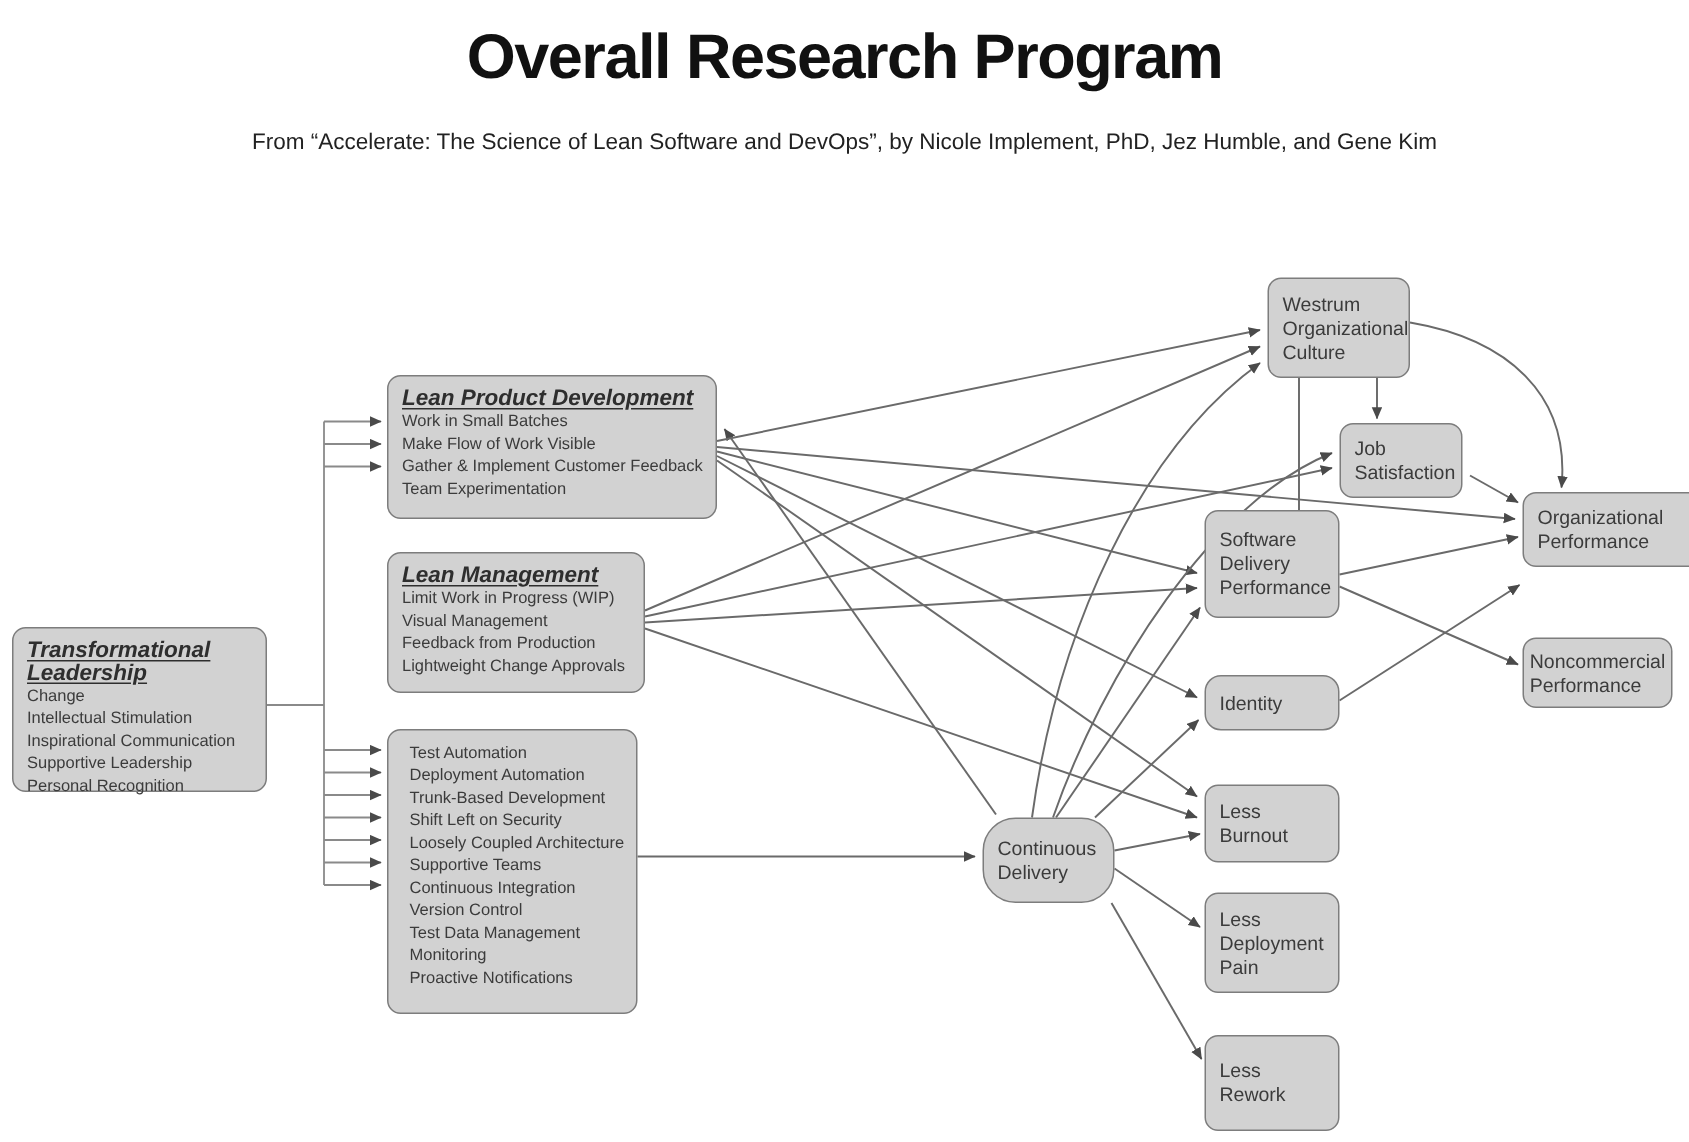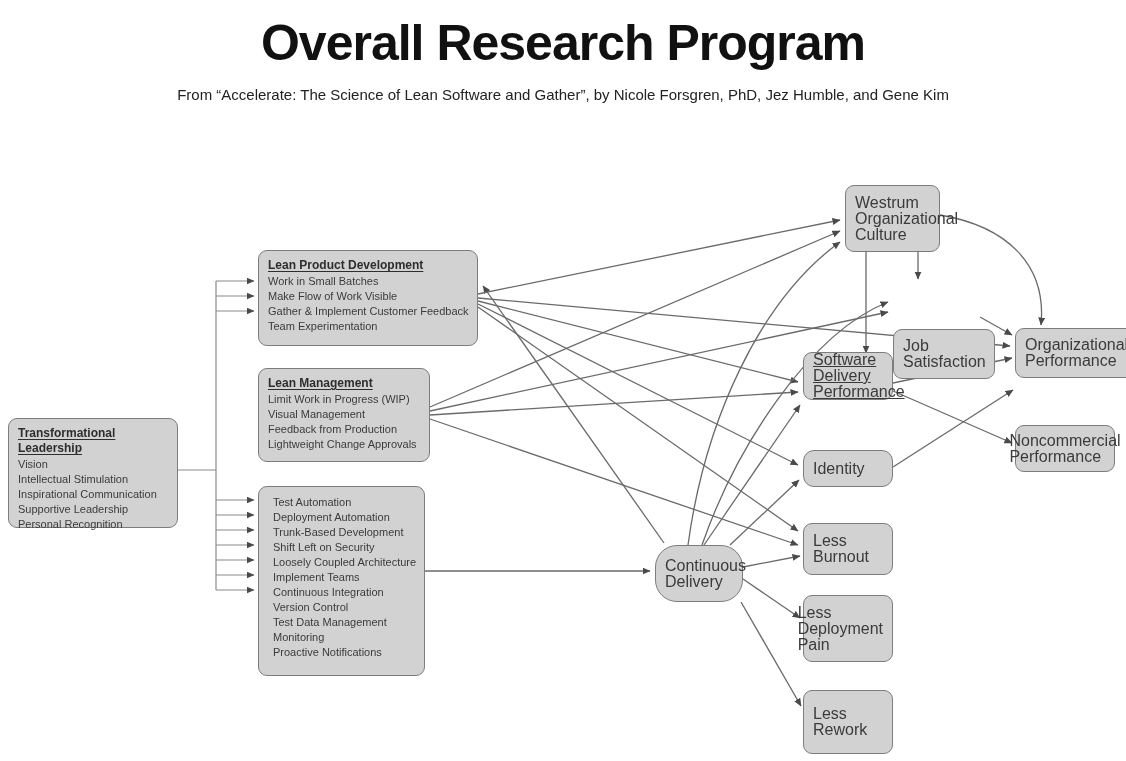--- a/index.html
+++ b/index.html
@@ -1,55 +1,55 @@
 <!DOCTYPE html>
 <html><head>
 <meta charset="utf-8">
 <style>
   html,body{margin:0;padding:0;background:#ffffff;}
   .stage{position:relative;width:1126px;height:761px;background:#fff;overflow:hidden;
          font-family:"Liberation Sans",sans-serif;color:#3b3b3b;}
   .page-title{position:absolute;top:14px;left:0;width:100%;text-align:center;margin:0;
-         font-size:50px;font-weight:800;letter-spacing:-1px;color:#111;}
+         font-size:42px;font-weight:800;letter-spacing:-1px;color:#111;}
   .page-subtitle{position:absolute;top:86px;left:0;width:100%;text-align:center;margin:0;
          font-size:15px;color:#222;}
   svg.edges{position:absolute;left:0;top:0;z-index:1;pointer-events:none;}
   .node{position:absolute;z-index:2;box-sizing:border-box;background:#d2d2d2;
         border:1.5px solid #7d7d7d;border-radius:9px;padding:7px 9px;
         font-size:11px;line-height:15px;color:#3b3b3b;}
-  .node .group-title{font-weight:bold;font-size:12px;text-decoration:underline;
-        text-underline-offset:2px;margin-bottom:1px;color:#2e2e2e;}
+  .node .group-title{font-weight:bold;font-size:15px;text-decoration:underline;
+        text-underline-offset:2px;margin-bottom:1px;color:#2e2e2e;font-style:italic;}
   .node .item{white-space:nowrap;}
   .node.center{display:flex;flex-direction:column;justify-content:center;}
-  .node.center .label{font-size:16px;line-height:16px;}
+  .node.center .label{font-size:13px;line-height:16px;}
   
   #n-tl{left:8px;top:418px;width:170px;height:110px;}
   #n-lpd{left:258px;top:250px;width:220px;height:96px;}
   #n-lm{left:258px;top:368px;width:172px;height:94px;}
   #n-tp{left:258px;top:486px;width:167px;height:190px;padding-left:14px;line-height:15px;padding-top:8px;}
   #n-cd{left:655px;top:545px;width:88px;height:57px;border-radius:22px;}
   #n-westrum{left:845px;top:185px;width:95px;height:67px;}
-  #n-js{left:893px;top:282px;width:102px;height:50px;margin-top:47px;}
-  #n-sdp{left:803px;top:352px;width:90px;height:48px;text-decoration:underline;}
+  #n-js{left:893px;top:282px;width:82px;height:50px;}
+  #n-sdp{left:803px;top:340px;width:90px;height:72px;}
   #n-identity{left:803px;top:450px;width:90px;height:37px;border-radius:11px;}
   #n-op{left:1015px;top:328px;width:124px;height:50px;justify-content:center;}
   #n-nc{left:1015px;top:425px;width:100px;height:47px;align-items:center;}
   #n-lb{left:803px;top:523px;width:90px;height:52px;}
   #n-ldp{left:803px;top:595px;width:90px;height:67px;align-items:flex-end;}
   #n-lr{left:803px;top:690px;width:90px;height:64px;}
   path.edge{fill:none;stroke:#6a6a6a;stroke-width:1.3;}
   path.tree{fill:none;stroke:#8a8a8a;stroke-width:1.2;}
 </style>
 </head>
 <body>
 
 <div class="stage">
 
   <h1 class="page-title">Overall Research Program</h1>
-  <p class="page-subtitle">From “Accelerate: The Science of Lean Software and Gather”, by Nicole Forsgren, PhD, Jez Humble, and Gene Kim</p>
+  <p class="page-subtitle">From “Accelerate: The Science of Lean Software and DevOps”, by Nicole Implement, PhD, Jez Humble, and Gene Kim</p>
 
   <svg class="edges" width="1126" height="761" viewBox="0 0 1126 761">
     <defs>
       <marker id="arr" markerWidth="9" markerHeight="8" refX="7.5" refY="3.5" orient="auto" markerUnits="userSpaceOnUse">
         <path d="M0,0 L8,3.5 L0,7 Z" fill="#4a4a4a"></path>
       </marker>
     </defs>
 
     <path class="tree" d="M 178 470 L 216 470 M 216 281 L 216 590"></path>
     <path class="tree" marker-end="url(#arr)" d="M 216 281 L 254 281"></path>
@@ -92,21 +92,21 @@
 
     <path class="edge" marker-end="url(#arr)" d="M 980 317 L 1012 335"></path>
     <path class="edge" marker-end="url(#arr)" d="M 893 383 L 1012 358"></path>
     <path class="edge" marker-end="url(#arr)" d="M 893 391 L 1012 443"></path>
     <path class="edge" marker-end="url(#arr)" d="M 893 467 L 1013 390"></path>
   </svg>
 
   <div class="node" id="n-tl">
     <div class="group-title">Transformational Leadership</div>
     <div>
-        <div class="item">Vision</div>
+        <div class="item">Change</div>
         <div class="item">Intellectual Stimulation</div>
         <div class="item">Inspirational Communication</div>
         <div class="item">Supportive Leadership</div>
         <div class="item">Personal Recognition</div>
       </div>
   </div>
 
   <div class="node" id="n-lpd">
     <div class="group-title">Lean Product Development</div>
     <div>
@@ -127,21 +127,21 @@
       </div>
   </div>
 
   <div class="node" id="n-tp">
     <div>
         <div class="item">Test Automation</div>
         <div class="item">Deployment Automation</div>
         <div class="item">Trunk-Based Development</div>
         <div class="item">Shift Left on Security</div>
         <div class="item">Loosely Coupled Architecture</div>
-        <div class="item">Implement Teams</div>
+        <div class="item">Supportive Teams</div>
         <div class="item">Continuous Integration</div>
         <div class="item">Version Control</div>
         <div class="item">Test Data Management</div>
         <div class="item">Monitoring</div>
         <div class="item">Proactive Notifications</div>
       </div>
   </div>
 
   <div class="node center" id="n-cd">
     <div class="label">Continuous Delivery</div>

